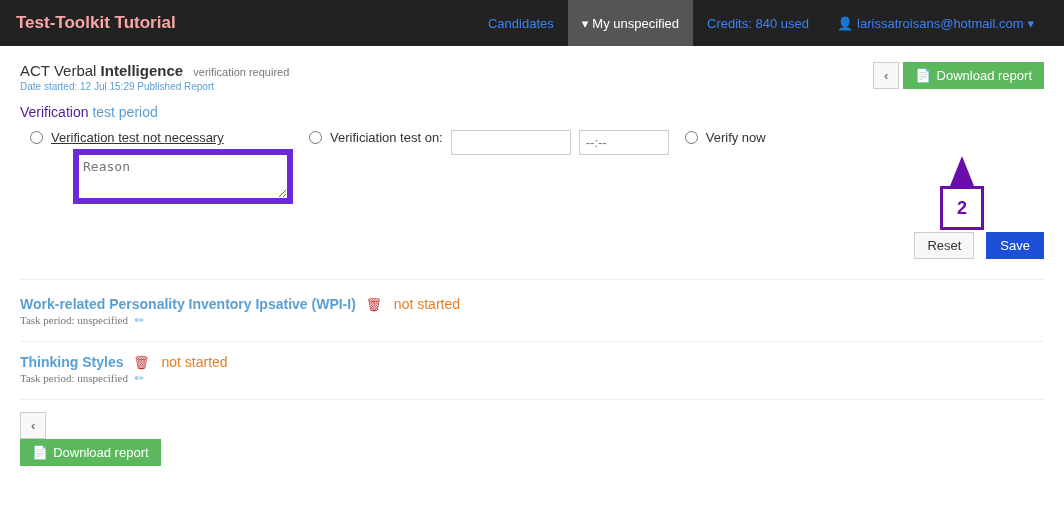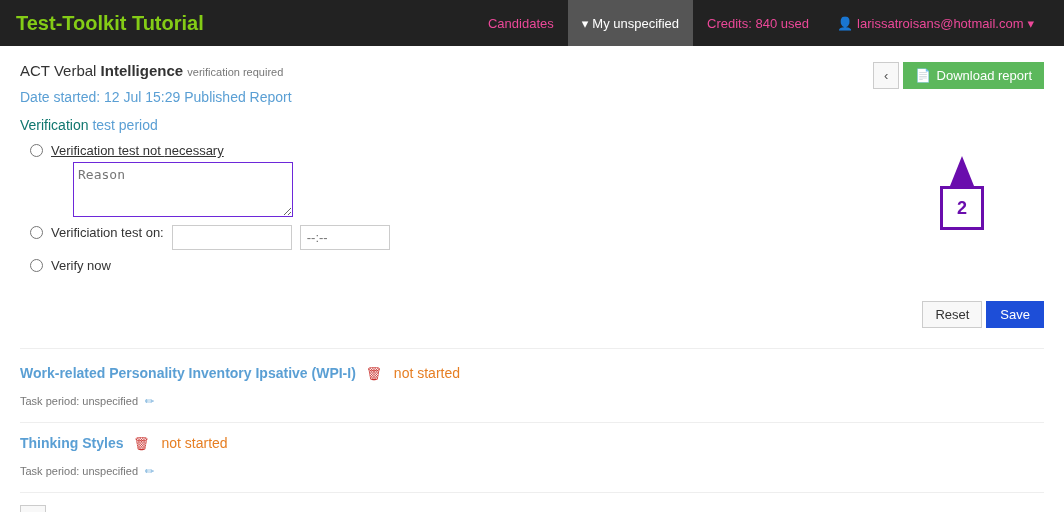--- a/index.html
+++ b/index.html
@@ -9,32 +9,32 @@
     .navbar {
       background: #222;
       color: #fff;
       display: flex;
       align-items: center;
       height: 46px;
       padding: 0 16px;
       gap: 0;
     }
     .navbar-brand {
-      font-size: 20px;
+      font-size: 17px;
       font-weight: bold;
-      color: #84cc16;
+      color: #fca5a5;
       flex: 1;
     }
     .navbar-links {
       display: flex;
       align-items: center;
       gap: 0;
     }
     .navbar-link {
-      color: #ec4899;
+      color: #3b82f6;
       padding: 0 14px;
       cursor: pointer;
       font-size: 13px;
       display: flex;
       align-items: center;
       gap: 4px;
     }
     .navbar-link.active-section {
       background: #555;
       color: #fff;
@@ -60,25 +60,26 @@
     }
     .section-title {
       font-size: 15px;
       font-weight: normal;
       color: #333;
     }
     .section-title strong { font-weight: bold; }
     .section-title .badge {
       font-size: 11px;
       color: #777;
+      margin-left: 6px;
     }
     .section-subtitle {
-      font-size: 14px;
+      font-size: 10px;
       color: #777;
-      margin-top: 10px;
+      margin-top: 2px;
     }
     .section-subtitle span { color: #5a9fd4; }
 
     .header-buttons {
       display: flex;
       align-items: center;
       gap: 4px;
     }
     .btn-back {
       border: 1px solid #ccc;
@@ -106,22 +107,22 @@
     }
     .verification-title {
       font-size: 14px;
       color: #333;
       margin-bottom: 10px;
     }
     .verification-title span { color: #5a9fd4; }
 
     .radio-group {
       display: flex;
-      flex-direction: column;
-      gap: 8px;
+      flex-direction: row;
+      gap: 16px;
       margin-left: 10px;
     }
     .radio-item {
       display: flex;
       align-items: flex-start;
       gap: 8px;
     }
     .radio-item input[type="radio"] {
       margin-top: 1px;
       cursor: pointer;
@@ -131,21 +132,21 @@
       color: #333;
     }
     .radio-label span { text-decoration: underline; }
 
     .reason-textarea {
       display: block;
       margin-top: 4px;
       margin-left: 22px;
       width: 220px;
       height: 55px;
-      border: 1px solid #6d28d9;
+      border: 6px solid #6d28d9;
       padding: 4px;
       font-size: 13px;
       color: #555;
       resize: vertical;
     }
 
     .verification-row {
       display: flex;
       align-items: flex-start;
       gap: 8px;
@@ -161,21 +162,21 @@
       padding: 4px 6px;
       font-size: 13px;
       width: 90px;
       color: #aaa;
     }
 
     
     .action-buttons {
       display: flex;
       justify-content: flex-end;
-      gap: 4px;
+      gap: 12px;
       margin-bottom: 20px;
       margin-top: 28px;
     }
     .btn-reset {
       border: 1px solid #ccc;
       background: #f8f8f8;
       padding: 5px 12px;
       cursor: pointer;
       font-size: 13px;
       color: #333;
@@ -209,21 +210,22 @@
     .test-name-suffix { color: #333; font-weight: normal; }
     .status-badge {
       font-size: 14px;
       color: #e67e22;
       margin-left: 8px;
     }
     .status-badge.finished { color: #555; }
     .test-subtitle {
       font-size: 11px;
       color: #777;
-      margin-top: 14px;
+      margin-top: 2px;
+      font-family: Liberation Serif, serif;
     }
     .trash-icon {
       color: #c9302c;
       font-size: 13px;
       margin-left: 6px;
       cursor: pointer;
     }
     .edit-icon {
       color: #5a9fd4;
       font-size: 11px;
@@ -309,21 +311,21 @@
 
   <div class="annotation-container">
     <div class="arrow-up"></div>
     <div class="annotation-box">
       <span>2</span>
     </div>
   </div>
 
   <div class="verification-section">
     <div class="verification-title">
-      <span style="color:#0f766e">Verification</span>
+      <span style="color:#4c1d95">Verification</span>
       <span> test period</span>
     </div>
 
     <div class="radio-group">
 
       <div class="radio-item">
         <input type="radio" name="verification" style="">
         <div>
           <label class="radio-label">
             <span>Verification test not </span><span style="text-decoration:underline">necessary</span>

